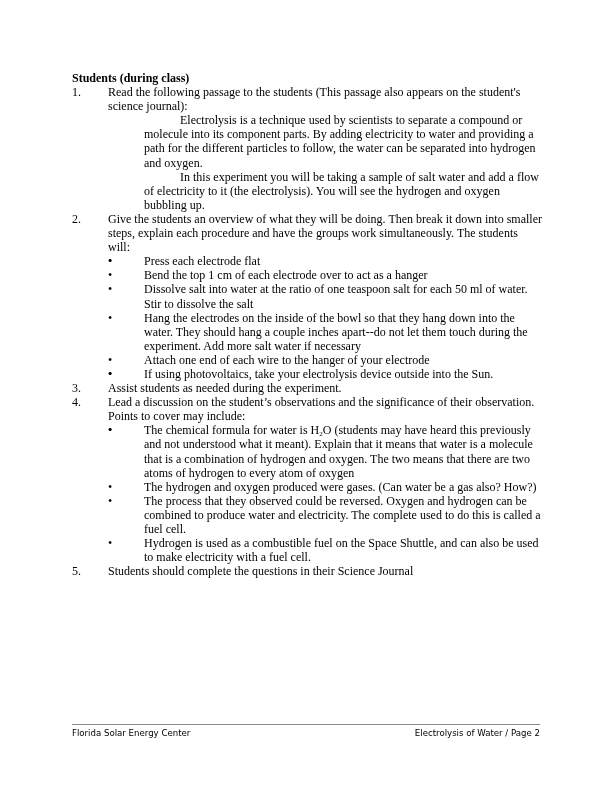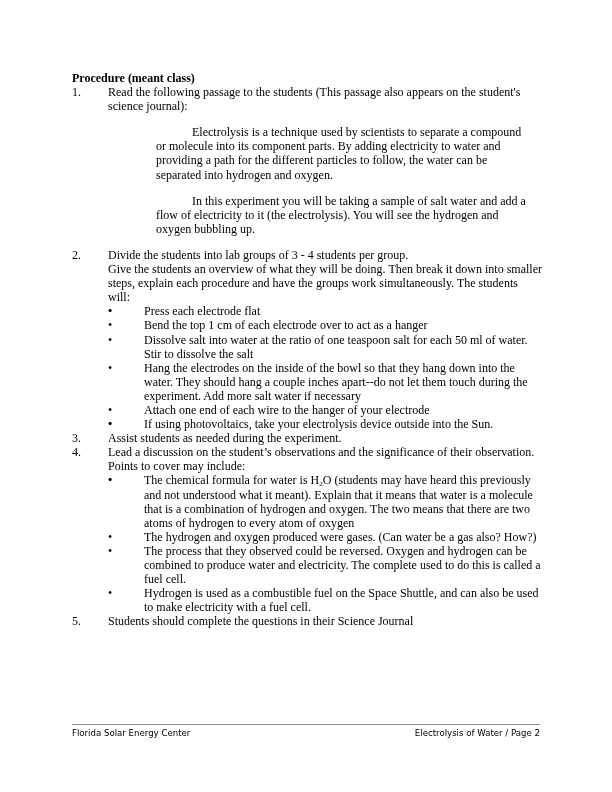--- a/index.html
+++ b/index.html
@@ -8,50 +8,49 @@
       position: absolute; left: 72px; top: 71px; width: 470px;
       font-family: "Liberation Serif", serif; font-size: 12px; line-height: 14.1px; color: #000;
     }
     .heading { font-weight: bold; }
     .num-item { position: relative; padding-left: 36px; }
     .num-item .num { position: absolute; left: 0; top: 0; }
     .bullets { margin: 0; padding: 0; list-style: none; }
     .bullet { position: relative; padding-left: 36px; }
     .bullet .dot { position: absolute; left: 0; top: 0; }
     .passage { padding-left: 36px; }
-    .passage p { margin: 12px; text-indent: 36px; }
+    .passage p { margin: 0; text-indent: 36px; }
     sub { font-size: 7px; line-height: 0; vertical-align: -2px; }
     .footer-rule {
       position: absolute; left: 72px; top: 724px; width: 468px; height: 0;
       border-top: 1.5px solid #8a8a8a;
     }
     .footer {
       position: absolute; left: 72px; top: 728px; width: 468px;
       font-family: "DejaVu Sans", sans-serif; font-size: 8.6px; color: #000;
       display: flex; justify-content: space-between;
     }
   </style>
 </head>
 <body>
 
 <div class="page">
-  <div class="heading">Procedure (meant class)</div>
+  <div class="heading">Students (during class)</div>
 
   <div class="num-item">
     <span class="num">1.</span>
     <div>Read the following passage to the students (This passage also appears on the student's science journal):</div>
     <div class="passage">
       <p>Electrolysis is a technique used by scientists to separate a compound or molecule into its component parts.  By adding electricity to water and providing a path for the different particles to follow, the water can be separated into hydrogen and oxygen.</p>
       <p>In this experiment you will be taking a sample of salt water and add a flow of electricity to it (the electrolysis).  You will see the hydrogen and oxygen bubbling up.</p>
     </div>
   </div>
 
   <div class="num-item">
     <span class="num">2.</span>
-    <div>Divide the students into lab groups of 3 - 4 students per group.</div>
     <div>Give the students an overview of what they will be doing.  Then break it down into smaller steps, explain each procedure and have the groups work simultaneously. The students will:</div>
     <ul class="bullets">
       <li class="bullet"><span class="dot">•</span></li>
       <li class="bullet"><span class="dot">•</span><span>Press each electrode flat</span></li>
       <li class="bullet"><span class="dot">•</span><span>Bend the top 1 cm of each electrode over to act as a hanger</span></li>
       <li class="bullet"><span class="dot">•</span><span>Dissolve salt into water at the ratio of one teaspoon salt for each 50 ml of water. Stir to dissolve the salt</span></li>
       <li class="bullet"><span class="dot">•</span><span>Hang the electrodes on the inside of the bowl so that they hang down into the water.  They should hang a couple inches apart--do not let them touch during the experiment.  Add more salt water if necessary</span></li>
       <li class="bullet"><span class="dot">•</span><span>Attach one end of each wire to the hanger of your electrode</span></li>
       <li class="bullet"><span class="dot">•</span></li>
       <li class="bullet"><span class="dot">•</span><span>If using photovoltaics, take your electrolysis device outside into the Sun.</span></li>

